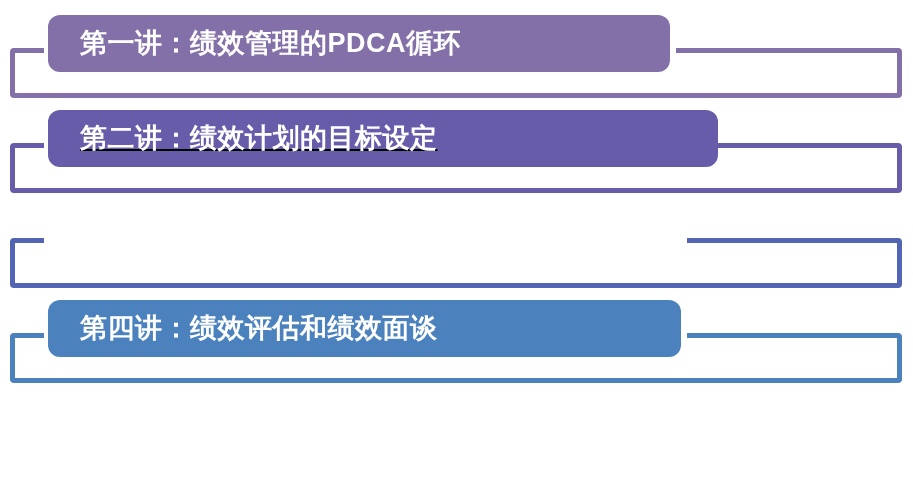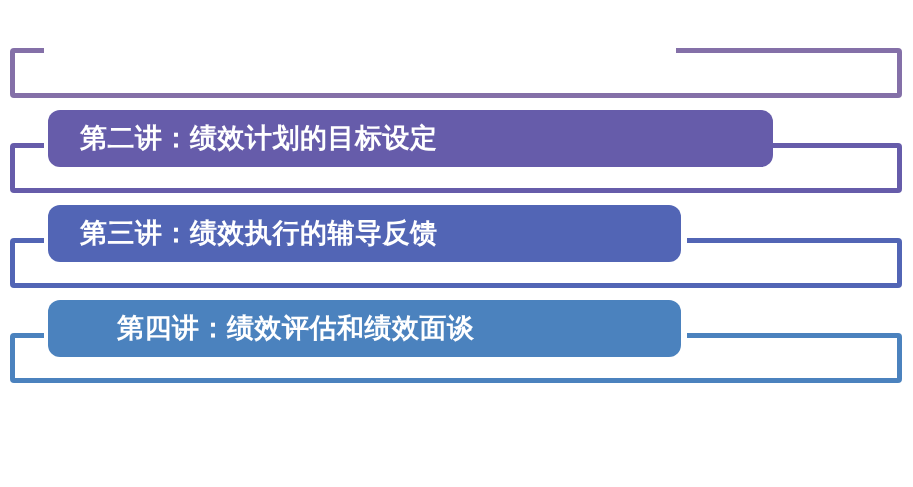--- a/index.html
+++ b/index.html
@@ -71,35 +71,35 @@
     line-height: 1;
   }
 </style>
 </head>
 <body>
 
 <div id="diagram" style="background: rgb(255, 255, 255);">
     <div class="row" style="--c: #8470A8; top: 0px;">
       <div class="outline"></div>
       <div class="outline-mask" style="left: 44px; width: 632px; background: rgb(255, 255, 255);"></div>
+      <div class="pill" style="left: 48px; width: 622px;">
+        <span class="pill-label" style="color: rgb(255, 255, 255);">第一讲：绩效管理的PDCA循环</span>
+      </div>
     </div>
     <div class="row" style="--c: #665CAA; top: 95px;">
       <div class="outline"></div>
       <div class="outline-mask" style="left: 44px; width: 643px; background: rgb(255, 255, 255);"></div>
-      <div class="pill" style="left: 48px; width: 725px;">
+      <div class="pill" style="left: 48px; width: 670px; text-decoration: underline;">
         <span class="pill-label" style="color: rgb(255, 255, 255);">第二讲：绩效计划的目标设定</span>
       </div>
     </div>
     <div class="row" style="--c: #5265B5; top: 190px;">
       <div class="outline"></div>
       <div class="outline-mask" style="left: 44px; width: 643px; background: rgb(255, 255, 255);"></div>
-      <div class="pill" style="left: 48px; width: 633px;">
-        <span class="pill-label" style="color: rgb(255, 255, 255);">第三讲：绩效执行的辅导反馈</span>
-      </div>
     </div>
     <div class="row" style="--c: #4B82BE; top: 285px;">
       <div class="outline"></div>
       <div class="outline-mask" style="left: 44px; width: 643px; background: rgb(255, 255, 255);"></div>
       <div class="pill" style="left: 48px; width: 633px;">
-        <span class="pill-label" style="color: rgb(255, 255, 255); margin-left: 37px;">第四讲：绩效评估和绩效面谈</span>
+        <span class="pill-label" style="color: rgb(255, 255, 255);">第四讲：绩效评估和绩效面谈</span>
       </div>
     </div>
   </div>
 
 </body></html>

